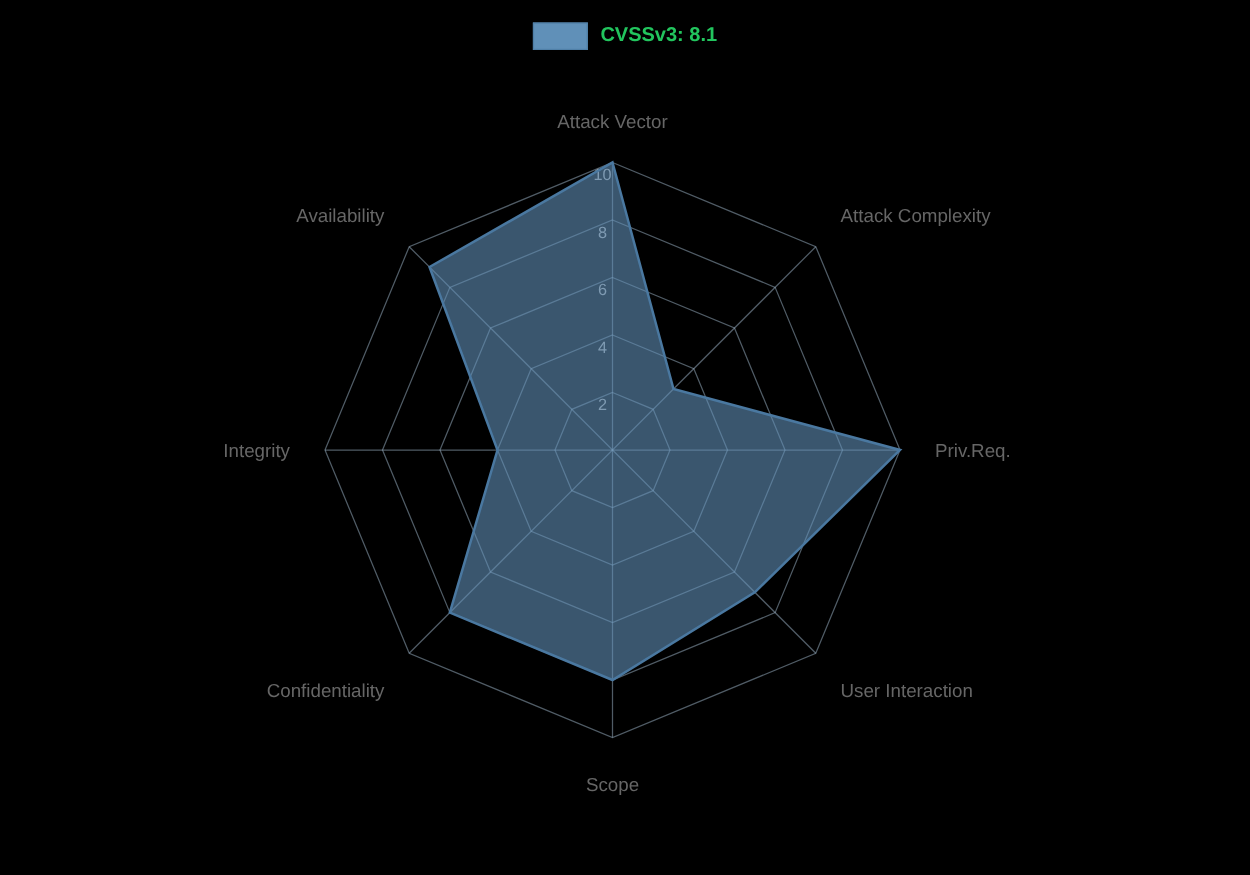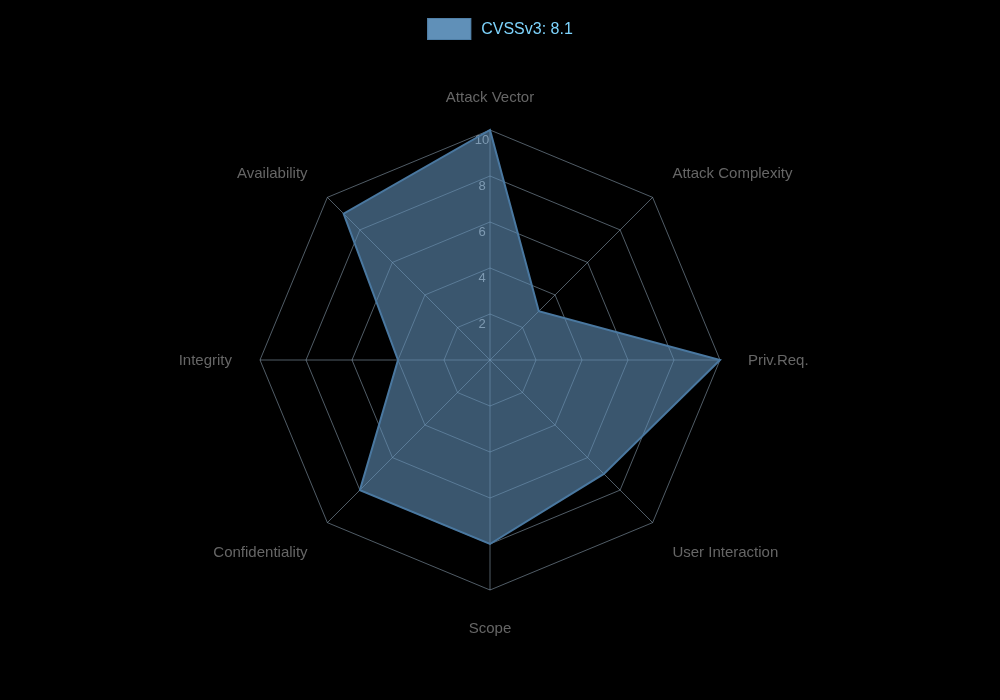--- a/index.html
+++ b/index.html
@@ -30,23 +30,23 @@
       align-items: center;
       gap: 10px;
     }
     .legend-box {
       width: 44px;
       height: 22px;
       background: #6090b8;
       border: 1px solid #5080a8;
     }
     .legend-label {
-      color: #7dd3fc;
+      color: #22c55e;
       font-size: 16px;
-      font-weight: 400;
+      font-weight: 700;
     }
   </style>
 </head>
 <body>
 
 <div class="chart-container">
   <div class="legend">
     <div class="legend-box"></div>
     <span class="legend-label">CVSSv3: 8.1</span>
   </div>

